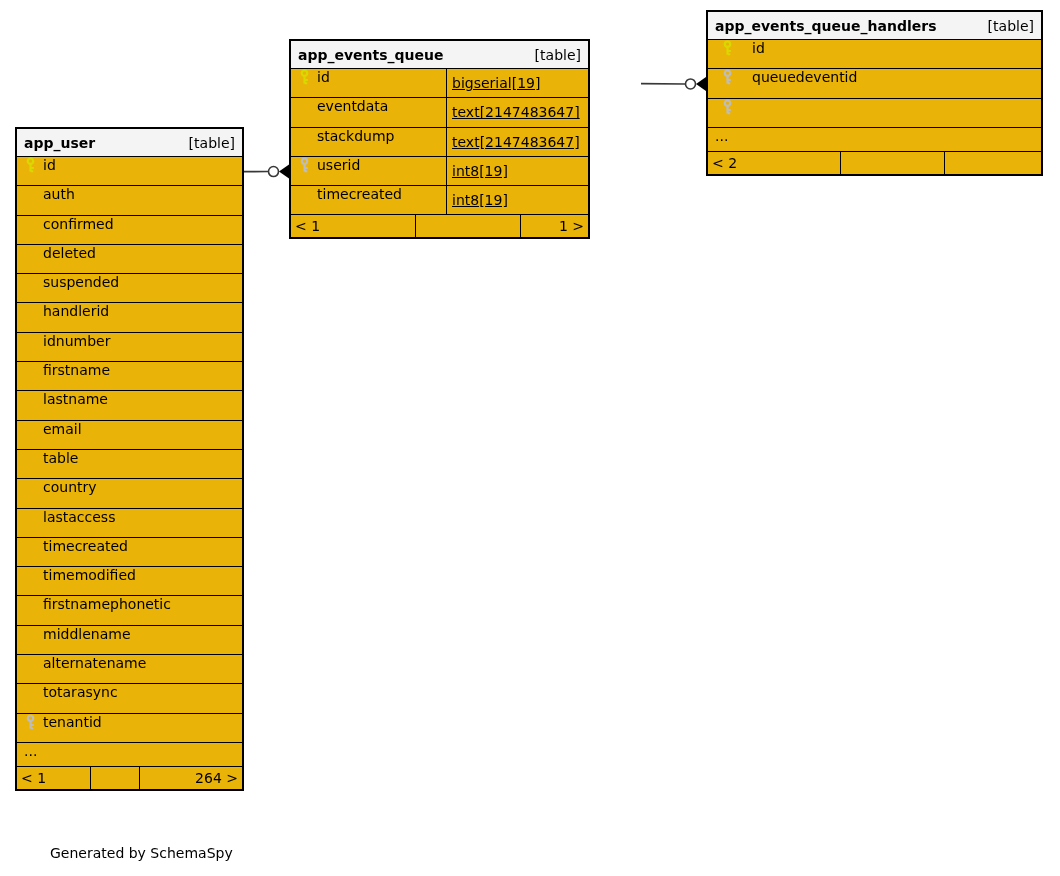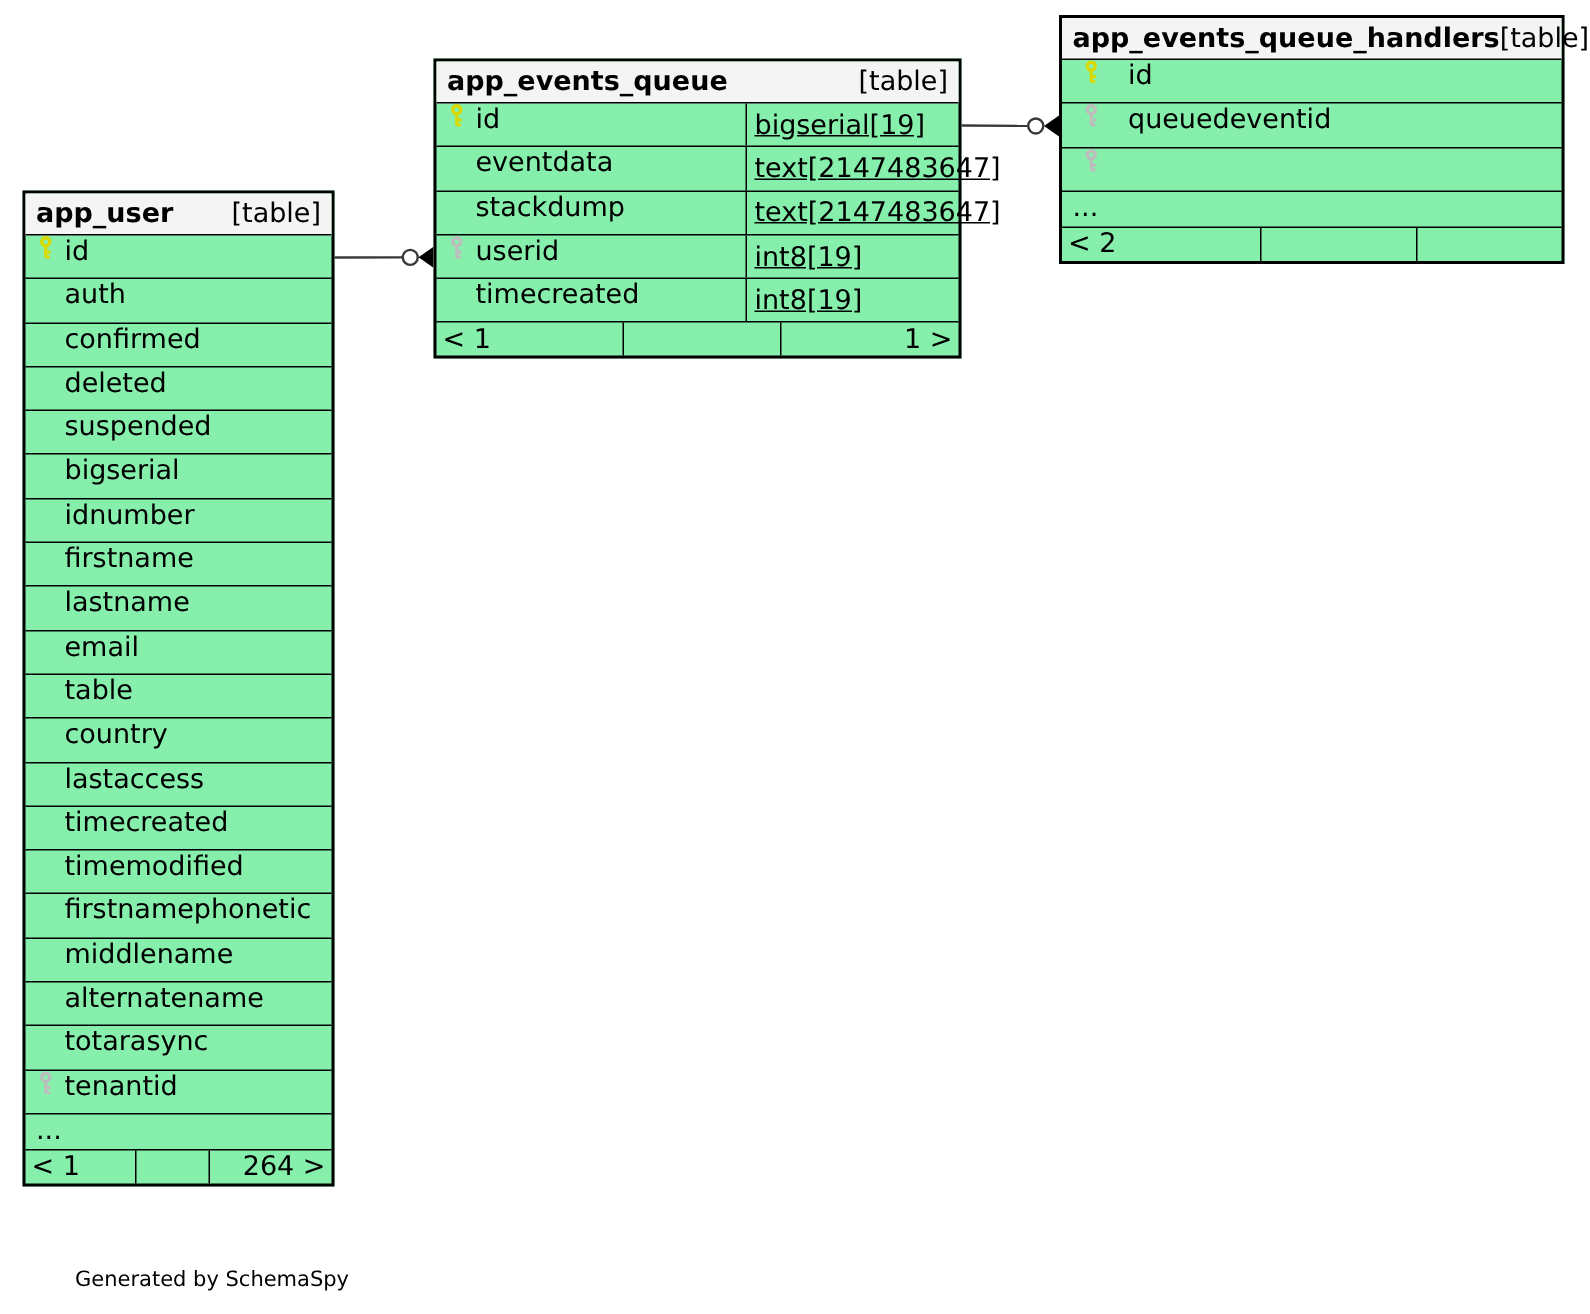--- a/index.html
+++ b/index.html
@@ -3,21 +3,21 @@
 <meta charset="utf-8">
 <style>
   html, body { margin:0; padding:0; background:#ffffff; }
   #canvas {
     position:relative; width:1060px; height:876px; background:#ffffff;
     font-family:"DejaVu Sans", sans-serif; color:#000; overflow:hidden;
   }
   #connector-svg { position:absolute; left:0; top:0; pointer-events:none; }
   .table-node {
     position:absolute; box-sizing:border-box; border:2px solid #000;
-    background:#86efac; font-size:18px;
+    background:#eab308; font-size:14px;
   }
   .table-header {
     box-sizing:border-box; height:28px; border-bottom:1px solid #000;
     background:#f4f4f4; display:flex; justify-content:space-between;
     align-items:center; padding:0 7px;
   }
   .table-name { font-weight:bold; white-space:nowrap; }
   .table-badge { white-space:nowrap; }
   .row {
     box-sizing:border-box; height:29.3px; border-bottom:1px solid #000;
@@ -48,21 +48,21 @@
         <circle cx="273.5" cy="171.55" r="5" fill="#ffffff" stroke="#383838" stroke-width="1.6"></circle>
         <polygon points="279,171.55 289,164.55 289,178.55" fill="#000000"></polygon>
       </g>
       <g>
         <line x1="641" y1="83.65" x2="685" y2="83.95" stroke="#383838" stroke-width="1.6"></line>
         <circle cx="690.5" cy="83.95" r="5" fill="#ffffff" stroke="#383838" stroke-width="1.6"></circle>
         <polygon points="696,83.95 706,76.95 706,90.95" fill="#000000"></polygon>
       </g>
     </svg>
   <div id="diagram">
-      <div class="table-node" style="left: 15px; top: 127px; width: 208px;">
+      <div class="table-node" style="left: 15px; top: 127px; width: 229px;">
         <div class="table-header">
           <span class="table-name">app_user</span>
           <span class="table-badge">[table]</span>
         </div>
         <div class="row">
           <span class="key-slot">
             <svg width="11" height="16" viewBox="0 0 11 16">
               <circle cx="5.5" cy="4.2" r="2.7" fill="none" stroke="#d9d900" stroke-width="2.2"></circle>
               <path d="M5.5 6.9 L5.5 14.6 M5.5 11 L8.8 11 M5.5 14.2 L8.2 14.2" stroke="#d9d900" stroke-width="2.1" fill="none"></path>
             </svg>
@@ -80,21 +80,21 @@
         <div class="row">
           <span class="key-slot"></span>
           <span class="col-name">deleted</span>
         </div>
         <div class="row">
           <span class="key-slot"></span>
           <span class="col-name">suspended</span>
         </div>
         <div class="row">
           <span class="key-slot"></span>
-          <span class="col-name">bigserial</span>
+          <span class="col-name">handlerid</span>
         </div>
         <div class="row">
           <span class="key-slot"></span>
           <span class="col-name">idnumber</span>
         </div>
         <div class="row">
           <span class="key-slot"></span>
           <span class="col-name">firstname</span>
         </div>
         <div class="row">
@@ -152,21 +152,21 @@
         </div>
         <div class="row ellipsis">
           <span>...</span>
         </div>
         <div class="tfooter">
           <span class="fcell fl" style="width:73px">&lt; 1</span>
           <span class="fcell fm" style="width:50px"></span>
           <span class="fcell fr">264 &gt;</span>
         </div>
       </div>
-      <div class="table-node" style="left: 289px; top: 39px; width: 352px;">
+      <div class="table-node" style="left: 289px; top: 39px; width: 301px;">
         <div class="table-header">
           <span class="table-name">app_events_queue</span>
           <span class="table-badge">[table]</span>
         </div>
         <div class="row">
           <span class="key-slot">
             <svg width="11" height="16" viewBox="0 0 11 16">
               <circle cx="5.5" cy="4.2" r="2.7" fill="none" stroke="#d9d900" stroke-width="2.2"></circle>
               <path d="M5.5 6.9 L5.5 14.6 M5.5 11 L8.8 11 M5.5 14.2 L8.2 14.2" stroke="#d9d900" stroke-width="2.1" fill="none"></path>
             </svg>

